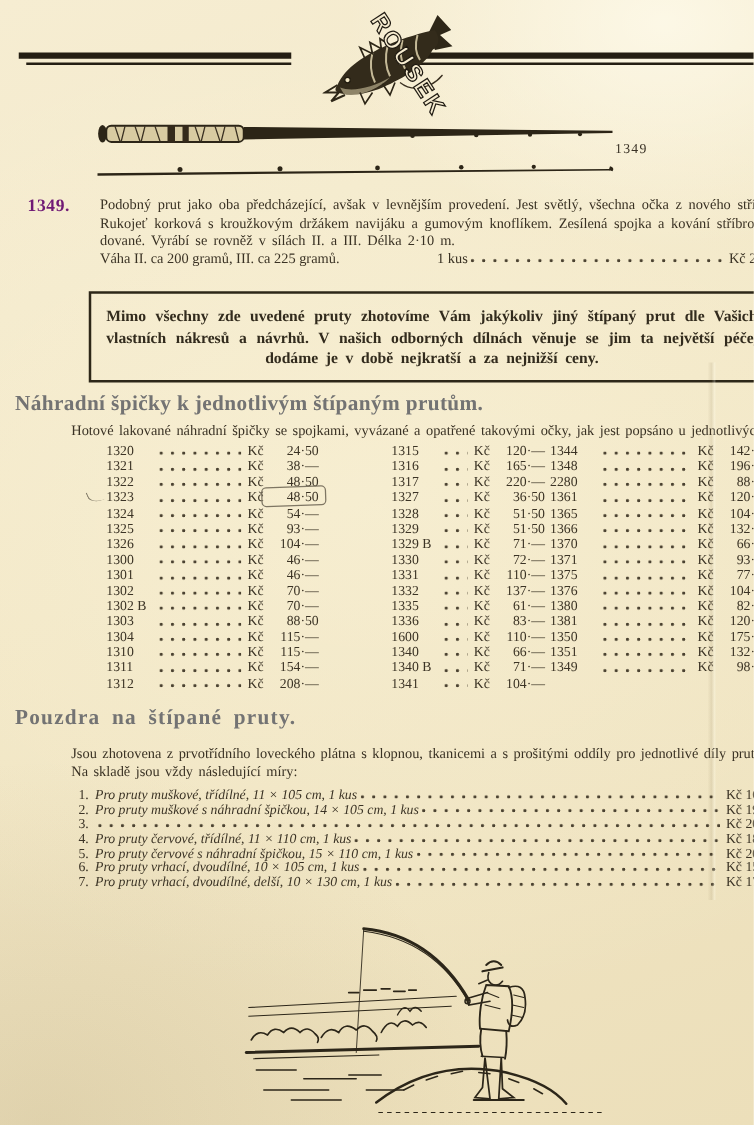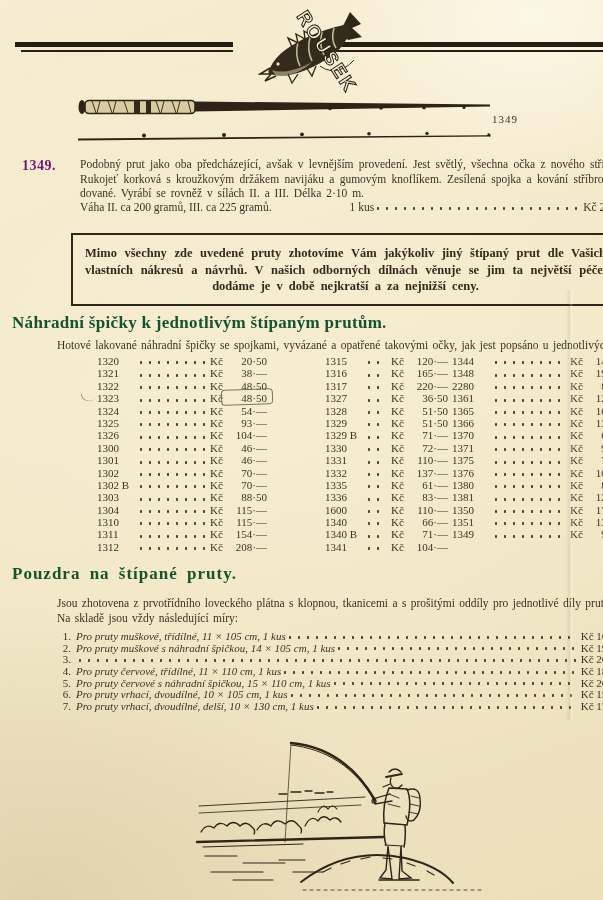--- a/index.html
+++ b/index.html
@@ -23,24 +23,24 @@
   .rod-label{font-size:11px;letter-spacing:1px;color:#3a3226;}
   
   .wline{display:flex;align-items:baseline;font-size:11.5px;color:#3a3224;}
   .wline .spacer{width:78px;}
   
   .notice{
     border:2px solid #2d2718;padding:10px 12px 9px 12px;
     font-size:12.5px;font-weight:bold;line-height:16.5px;word-spacing:3px;
     text-align:justify;text-align-last:center;color:#322b1d;
   }
-  .h1{font-size:17px;font-weight:bold;color:#14532d;letter-spacing:0.3px;white-space:nowrap;}
+  .h1{font-size:17px;font-weight:bold;color:#737373;letter-spacing:0.3px;white-space:nowrap;}
   .intro{font-size:11.5px;color:#3a3224;white-space:nowrap;word-spacing:1.5px;}
   
-  .pcol{position:absolute;font-size:11px;color:#3b3325;margin-left:12px;}
+  .pcol{position:absolute;font-size:11px;color:#3b3325;}
   .prow{display:flex;align-items:baseline;height:12.4px;}
   .pno{width:40px;white-space:nowrap;}
   .dots{flex:1;height:5px;align-self:flex-end;margin:0 5px 2px 2px;
     background-image:radial-gradient(circle at 2px 2.5px,#4a4130 1.05px, rgba(0,0,0,0) 1.5px);
     background-size:9px 5px;background-repeat:repeat-x;background-position:0 100%;}
   .kc{width:20px;}
   .pprice{width:37px;text-align:right;white-space:nowrap;}
   
   .pencil-box{position:absolute;border:1.6px solid rgba(104,96,80,0.85);border-radius:4px;transform:rotate(-2deg);}
   .pencil-tick{position:absolute;width:13px;height:11px;border-left:1.8px solid rgba(104,96,80,0.8);border-bottom-left-radius:90% 70%;transform:rotate(-24deg);}
@@ -146,21 +146,21 @@
 
   <div class="pcol" style="left:85px;top:355px;width:170px;">
 
     <div class="pencil-box" style="top:34px;right:-6px;width:50px;height:14px;"></div>
     <div class="pencil-tick" style="top:36px;left:-15px;"></div>
 
       <div class="prow">
         <span class="pno">1320</span>
         <span class="dots"></span>
         <span class="kc">Kč</span>
-        <span class="pprice">20·50</span>
+        <span class="pprice">24·50</span>
       </div>
 
       <div class="prow">
         <span class="pno">1321</span>
         <span class="dots"></span>
         <span class="kc">Kč</span>
         <span class="pprice">38·—</span>
       </div>
 
       <div class="prow">

